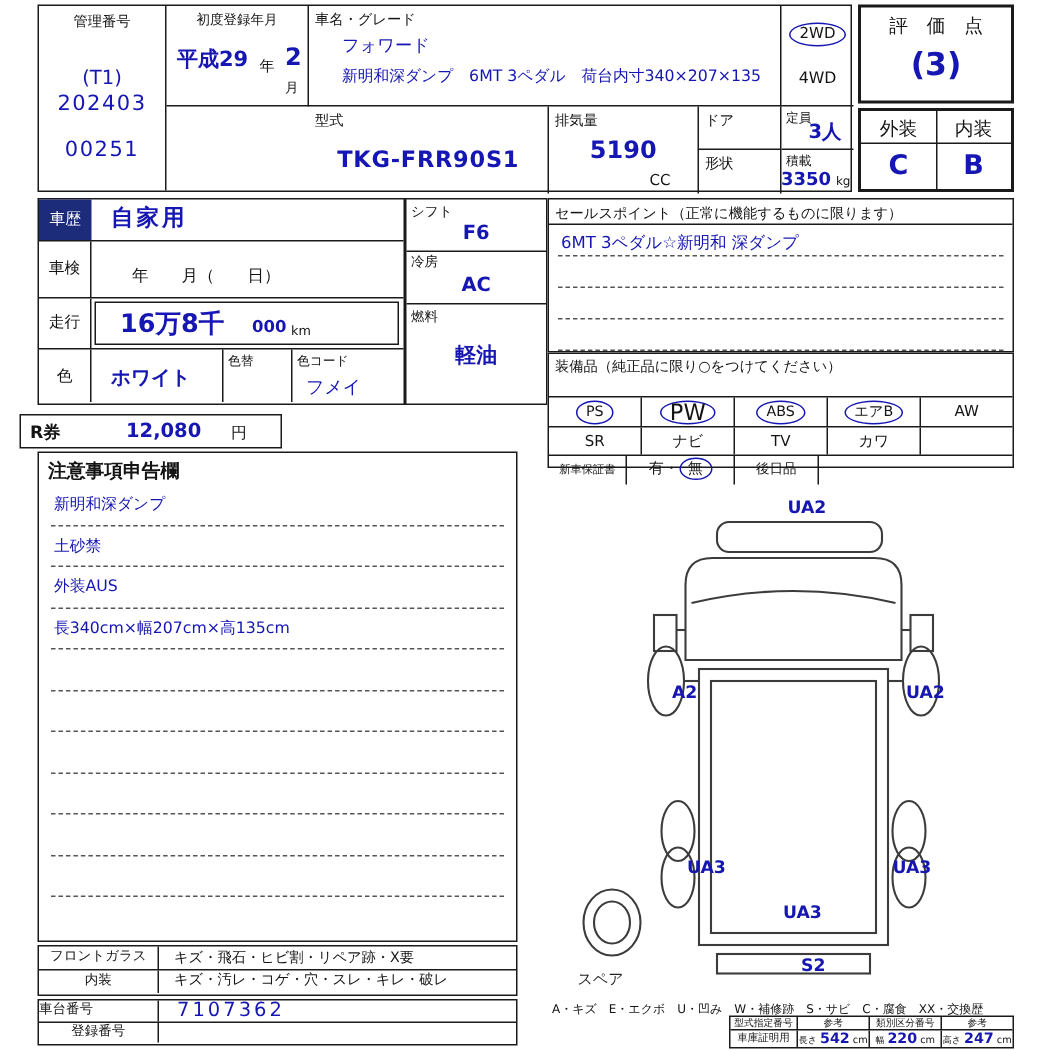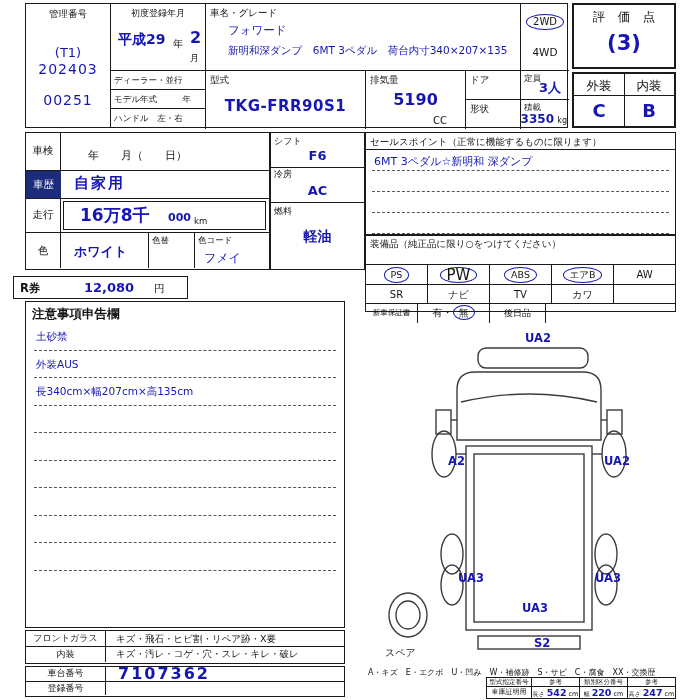--- a/index.html
+++ b/index.html
@@ -49,25 +49,20 @@
       <div class="lbl" style="position:absolute;left:4px;top:3px">車名・グレード</div>
       <div class="ink" style="position:absolute;left:22px;top:19px;font-size:11.5px">フォワード</div>
       <div class="ink" style="position:absolute;left:22px;top:40px;font-size:10.5px;white-space:nowrap">新明和深ダンプ　6MT 3ペダル　荷台内寸340×207×135</div>
     </div>
 
     <div class="cell bb" style="left:495px;top:0;width:48px;height:67px">
       <div class="center" style="position:absolute;top:6px;width:100%"><span class="oval" style="font-size:10px">2WD</span></div>
       <div class="center" style="position:absolute;top:42px;width:100%;font-size:10.5px">4WD</div>
     </div>
 
-    <div class="cell br" style="left:85px;top:67px;width:95px;height:58px">
-      <div class="bb" style="height:19px;font-size:8.5px;padding:4px 0 0 3px;white-space:nowrap">ディーラー・並行</div>
-      <div class="bb" style="height:19px;font-size:8.5px;padding:4px 0 0 3px;white-space:nowrap">モデル年式　　　年</div>
-      <div style="height:18px;font-size:8.5px;padding:4px 0 0 3px;white-space:nowrap">ハンドル　左・右</div>
-    </div>
 
     <div class="cell br" style="left:180px;top:67px;width:160px;height:58px">
       <div class="lbl" style="position:absolute;left:4px;top:3px">型式</div>
       <div class="ink center" style="position:absolute;top:26px;width:100%;font-size:15px;font-weight:bold;letter-spacing:.5px">TKG-FRR90S1</div>
     </div>
 
     <div class="cell br" style="left:340px;top:67px;width:100px;height:58px">
       <div class="lbl" style="position:absolute;left:4px;top:3px">排気量</div>
       <div class="ink center" style="position:absolute;top:19px;width:100%;font-size:16px;font-weight:bold">5190</div>
       <div style="position:absolute;right:18px;bottom:3px;font-size:10px">CC</div>
@@ -103,27 +98,27 @@
   <div class="box thick" style="left:572px;top:72px;width:104px;height:56px">
     <div style="position:absolute;left:50%;top:0;bottom:0;width:0;border-left:1.5px solid #1a1a1a"></div>
     <div style="position:absolute;left:0;top:21px;width:100%;height:0;border-top:1px solid #1a1a1a"></div>
     <span class="center" style="position:absolute;left:0;top:4px;width:50%;font-size:12.5px">外装</span>
     <span class="center" style="position:absolute;right:0;top:4px;width:50%;font-size:12.5px">内装</span>
     <span class="ink center" style="position:absolute;left:0;top:26px;width:50%;font-size:18px;font-weight:bold">C</span>
     <span class="ink center" style="position:absolute;right:0;top:26px;width:50%;font-size:18px;font-weight:bold">B</span>
   </div>
 
   <div class="box" style="left:25px;top:132px;width:245px;height:138px">
+    <div class="bb" style="position:relative;height:28px">
+      <span style="position:absolute;left:0;top:0;width:35px;height:100%;background:#1c2b7a;color:#fff;font-size:10.5px;text-align:center;line-height:27px">車歴</span>
+      <span class="ink" style="position:absolute;left:48px;top:3px;font-size:15px;font-weight:bold;letter-spacing:2px">自家用</span>
+    </div>
     <div class="bb" style="position:relative;height:38px">
       <span class="br" style="position:absolute;left:0;top:0;width:35px;height:100%;font-size:10.5px;text-align:center;padding-top:11px">車検</span>
       <span style="position:absolute;left:62px;top:15px;font-size:11px">年　　月（　　日）</span>
-    </div>
-    <div class="bb" style="position:relative;height:28px">
-      <span style="position:absolute;left:0;top:0;width:35px;height:100%;background:#1c2b7a;color:#fff;font-size:10.5px;text-align:center;line-height:27px">車歴</span>
-      <span class="ink" style="position:absolute;left:48px;top:3px;font-size:15px;font-weight:bold;letter-spacing:2px">自家用</span>
     </div>
     <div class="bb" style="position:relative;height:34px">
       <span class="br" style="position:absolute;left:0;top:0;width:35px;height:100%;font-size:10.5px;text-align:center;padding-top:9px">走行</span>
       <div style="position:absolute;left:37px;top:2px;right:3px;bottom:2px;border:1px solid #1a1a1a">
         <span class="ink" style="position:absolute;left:16px;top:2px;font-size:17px;font-weight:bold">16万8千</span>
         <span class="ink" style="position:absolute;left:104px;top:9px;font-size:11px;font-weight:bold">000</span>
         <span style="position:absolute;left:130px;top:14px;font-size:8.5px">km</span>
       </div>
     </div>
     <div style="position:relative;height:35px">
@@ -188,20 +183,21 @@
 
   <div class="box" style="left:13px;top:276px;width:175px;height:23px">
     <span style="position:absolute;left:6px;top:4px;font-size:11.5px;font-weight:bold">R券</span>
     <span class="ink" style="position:absolute;left:70px;top:3px;font-size:13px;font-weight:bold">12,080</span>
     <span style="position:absolute;left:140px;top:5px;font-size:10.5px">円</span>
   </div>
 
   <div class="box" style="left:25px;top:301px;width:320px;height:327px">
     <div style="padding:4px 0 0 6px;font-size:12.5px;font-weight:bold;height:21px">注意事項申告欄</div>
     <div style="position:absolute;left:8px;right:8px;top:21px;bottom:3px">
+      <div class="dashed nrow"><span class="ink">新明和深ダンプ</span></div>
       <div class="dashed nrow"><span class="ink">土砂禁</span></div>
       <div class="dashed nrow"><span class="ink">外装AUS</span></div>
       <div class="dashed nrow"><span class="ink">長340cm×幅207cm×高135cm</span></div>
       <div class="dashed nrow"></div>
       <div class="dashed nrow"></div>
       <div class="dashed nrow"></div>
       <div class="dashed nrow"></div>
       <div class="dashed nrow"></div>
       <div class="dashed nrow"></div>
     </div>
@@ -250,22 +246,22 @@
       <div style="flex:1;font-size:9.5px;line-height:15px;padding-left:10px;white-space:nowrap">キズ・飛石・ヒビ割・リペア跡・X要</div>
     </div>
     <div style="display:flex;height:15px">
       <div class="br" style="width:80px;font-size:9px;text-align:center;line-height:14px">内装</div>
       <div style="flex:1;font-size:9.5px;line-height:14px;padding-left:10px;white-space:nowrap">キズ・汚レ・コゲ・穴・スレ・キレ・破レ</div>
     </div>
   </div>
 
   <div class="box" style="left:25px;top:666px;width:320px;height:31px">
     <div class="bb" style="display:flex;height:14.5px">
-      <div class="br" style="width:80px;font-size:9px;text-align:center;line-height:13px">車台番号</div>
-      <div class="ink" style="flex:1;font-size:16px;font-weight:bold;letter-spacing:2px;line-height:13px;padding-left:12px">7107362</div>
+      <div class="br" style="width:80px;font-size:9px;line-height:13px">車台番号</div>
+      <div class="ink" style="flex:1;font-size:13px;font-weight:normal;letter-spacing:2px;line-height:13px;padding-left:12px">7107362</div>
     </div>
     <div style="display:flex;height:13px">
       <div class="br" style="width:80px;font-size:9px;text-align:center;line-height:12px">登録番号</div>
       <div style="flex:1"></div>
     </div>
   </div>
 
   <div class="abs" style="left:368px;top:667px;width:308px;font-size:8px;white-space:nowrap">A・キズ　E・エクボ　U・凹み　W・補修跡　S・サビ　C・腐食　XX・交換歴</div>
 
   <div class="abs" style="left:486px;top:677px;width:190px;height:22px;border:1px solid #1a1a1a;background:#fff">

